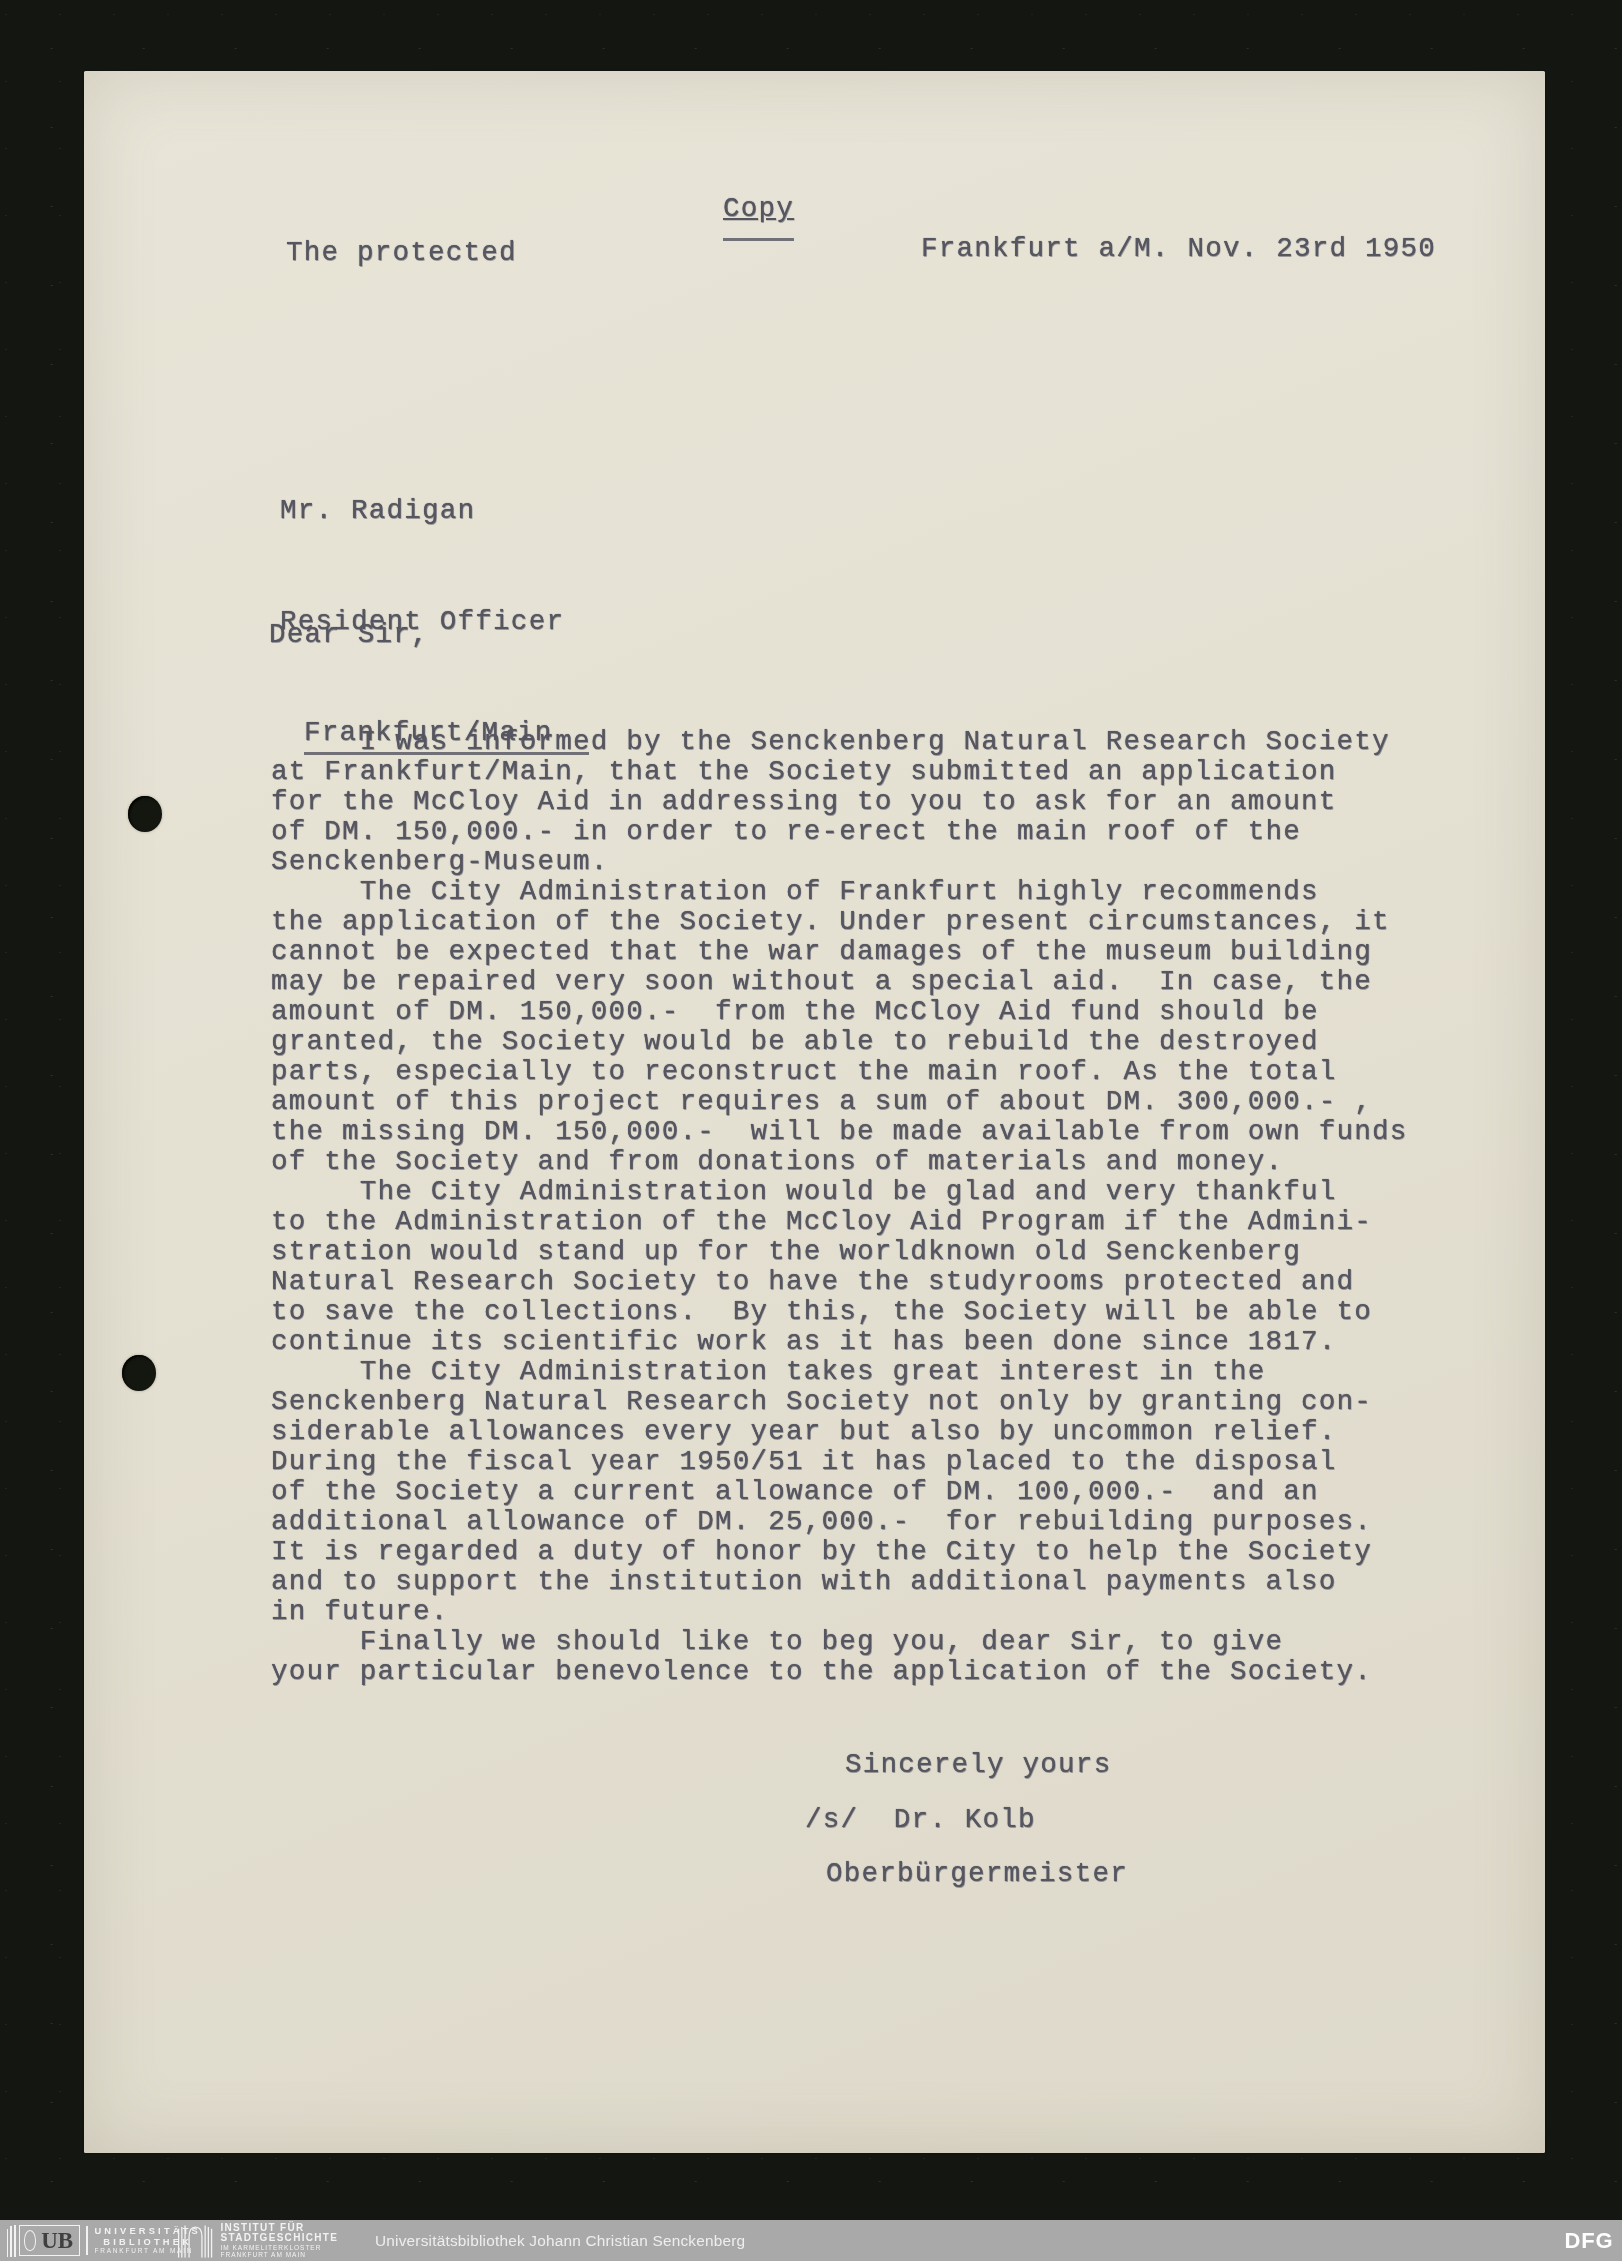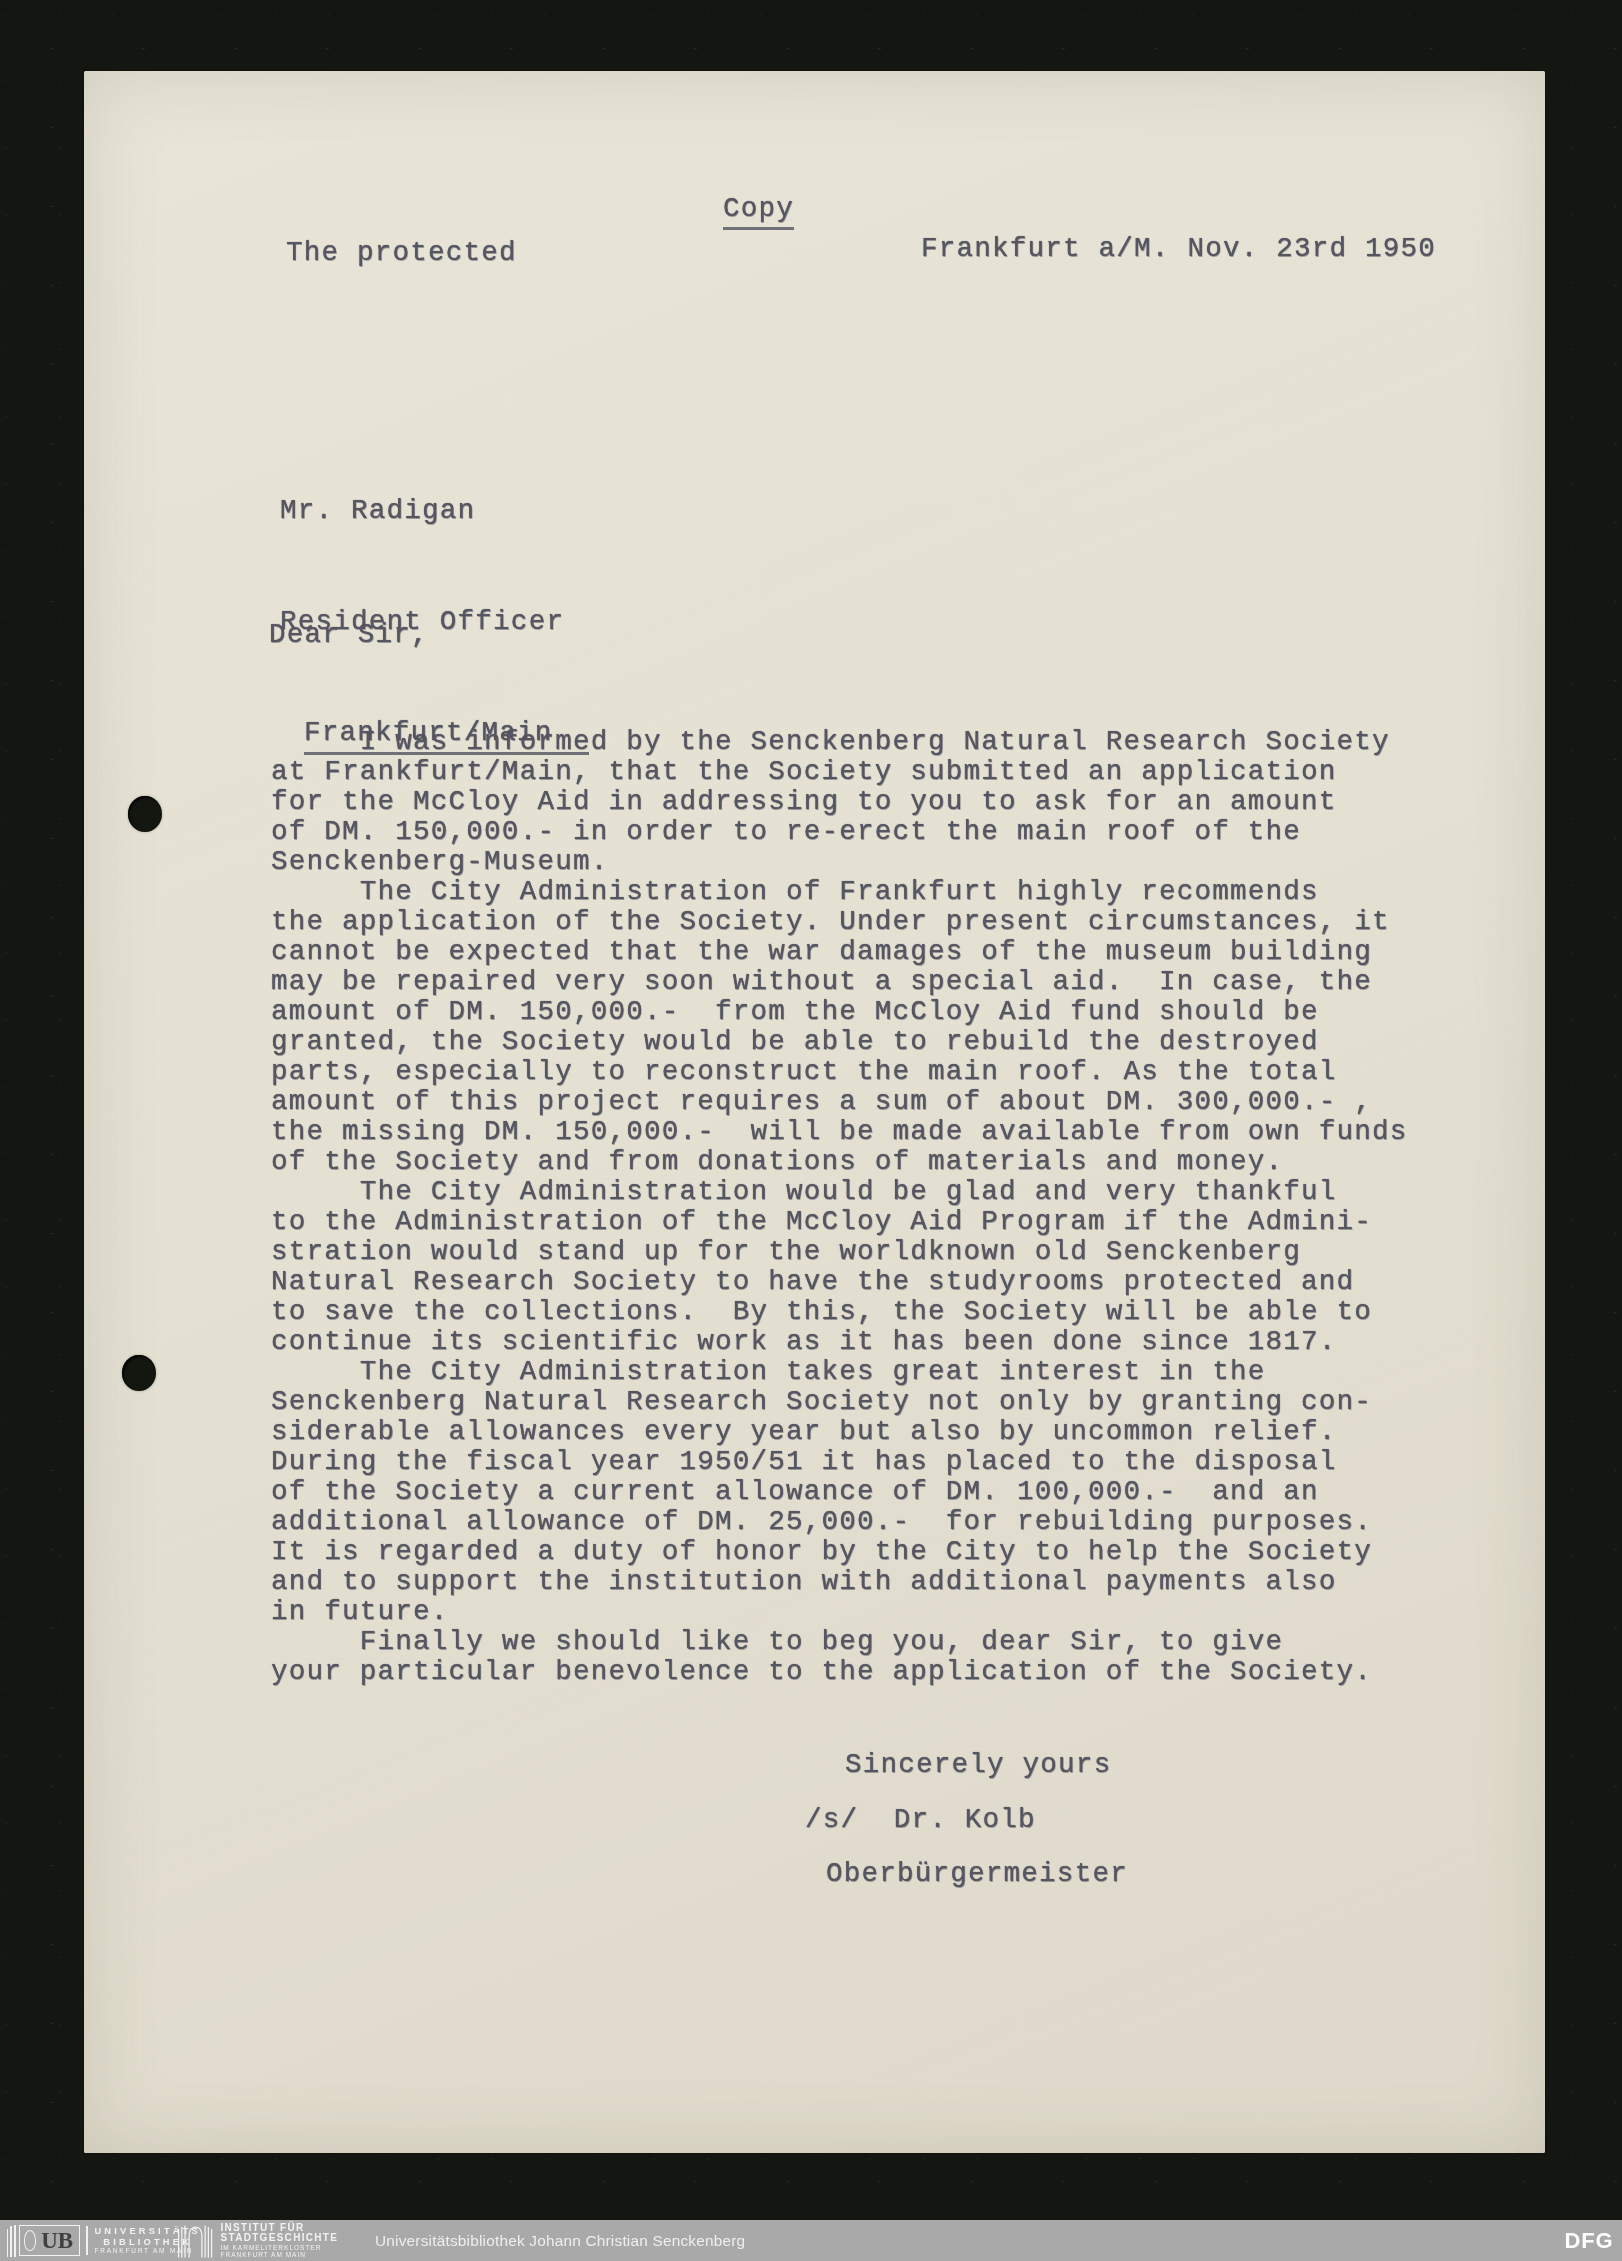--- a/index.html
+++ b/index.html
@@ -38,21 +38,22 @@
     font-family: "Liberation Mono", "DejaVu Sans Mono", monospace;
     font-size: 27.6px;
     color: #565661;
     letter-spacing: 1.2px;
     white-space: pre;
     text-shadow: 0 0 1px rgba(80,80,94,0.85), 0.6px 0.6px 0.5px rgba(80,80,94,0.45);
   }
   .copy-heading {
     left: 639px; top: 122px;
     border-bottom: 3.2px solid rgba(84,84,96,0.8);
-    padding-bottom: 3px;
+    padding-bottom: 14px;
+    text-decoration: underline;
   }
   .sender-line  { left: 202px; top: 166px; }
   .dateline     { left: 837px; top: 162px; }
   .recipient    { left: 196px; top: 347px; line-height: 37px; }
   .recipient .underlined {
     display: inline-block;
     border-bottom: 3.2px solid rgba(84,84,96,0.8);
     padding-right: 36px; padding-bottom: 0.8px; margin-left: 24px;
   }
   .salutation   { left: 185px; top: 548px; }

